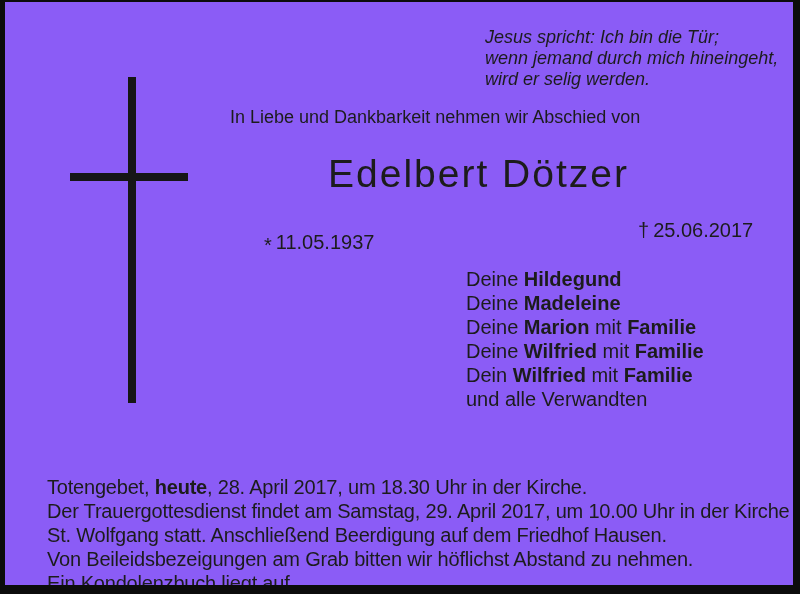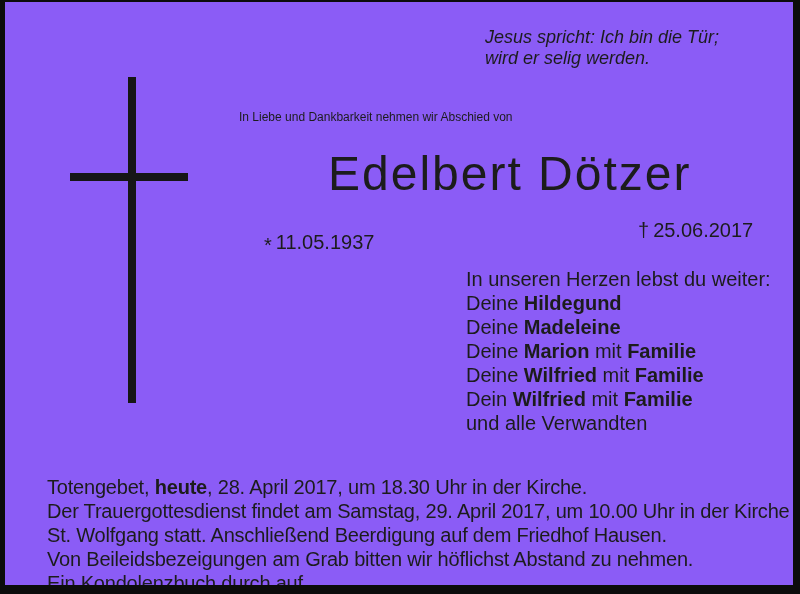--- a/index.html
+++ b/index.html
@@ -25,31 +25,31 @@
     position: absolute;
     left: 480px;
     top: 25px;
     font-style: italic;
     font-size: 18px;
     line-height: 21px;
     white-space: nowrap;
   }
   .intro {
     position: absolute;
-    left: 234px;
+    left: 225px;
     top: 103px;
-    font-size: 12px;
+    font-size: 18px;
     line-height: 24px;
     white-space: nowrap;
   }
   .deceased-name {
     position: absolute;
     left: 323px;
     top: 144px;
-    font-size: 48px;
+    font-size: 39px;
     line-height: 56px;
     letter-spacing: 2px;
     white-space: nowrap;
   }
   .dates {
     position: absolute;
     left: 0;
     top: 216px;
     width: 788px;
     font-size: 20px;
@@ -101,43 +101,43 @@
 
 <div class="page">
 
   <div class="cross">
     <div class="cross-v"></div>
     <div class="cross-h"></div>
   </div>
 
   <div class="quote">
     <div>Jesus spricht: Ich bin die Tür;</div>
+    <div>wenn jemand durch mich hineingeht,</div>
     <div>wird er selig werden.</div>
   </div>
 
   <div class="intro">In Liebe und Dankbarkeit nehmen wir Abschied von</div>
 
   <div class="deceased-name">Edelbert Dötzer</div>
 
   <div class="dates">
     <div class="birth-date"><span class="birth-symbol">*</span><span>11.05.1937</span></div>
     <div class="death-date"><span class="death-symbol">†</span><span>25.06.2017</span></div>
   </div>
 
   <div class="family">
-    <div>In unseren Herzen lebst du weiter:</div>
     <div><span>Deine </span><span class="b">Hildegund</span><span></span><span class="b"></span></div>
     <div><span>Deine </span><span class="b">Madeleine</span><span></span><span class="b"></span></div>
     <div><span>Deine </span><span class="b">Marion</span><span> mit </span><span class="b">Familie</span></div>
     <div><span>Deine </span><span class="b">Wilfried</span><span> mit </span><span class="b">Familie</span></div>
     <div><span>Dein </span><span class="b">Wilfried</span><span> mit </span><span class="b">Familie</span></div>
     <div><span>und alle Verwandten</span><span class="b"></span><span></span><span class="b"></span></div>
   </div>
 
   <div class="announcements">
     <div><span>Totengebet, </span><span class="b">heute</span><span>, 28. April 2017, um 18.30 Uhr in der Kirche.</span></div>
     <div>Der Trauergottesdienst findet am Samstag, 29. April 2017, um 10.00 Uhr in der Kirche</div>
     <div>St. Wolfgang statt. Anschließend Beerdigung auf dem Friedhof Hausen.</div>
     <div>Von Beileidsbezeigungen am Grab bitten wir höflichst Abstand zu nehmen.</div>
-    <div>Ein Kondolenzbuch durch auf.</div>
+    <div>Ein Kondolenzbuch liegt auf.</div>
   </div>
 
 </div>
 
 </body></html>

